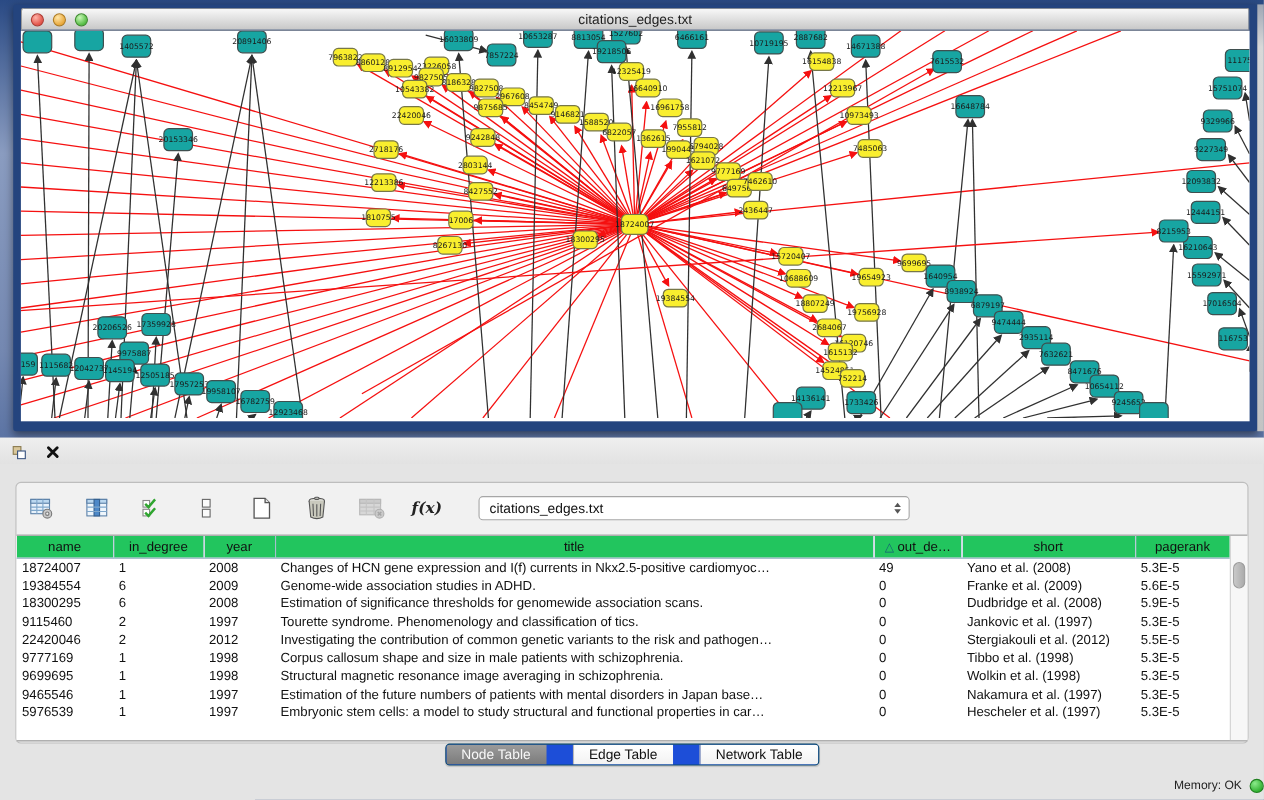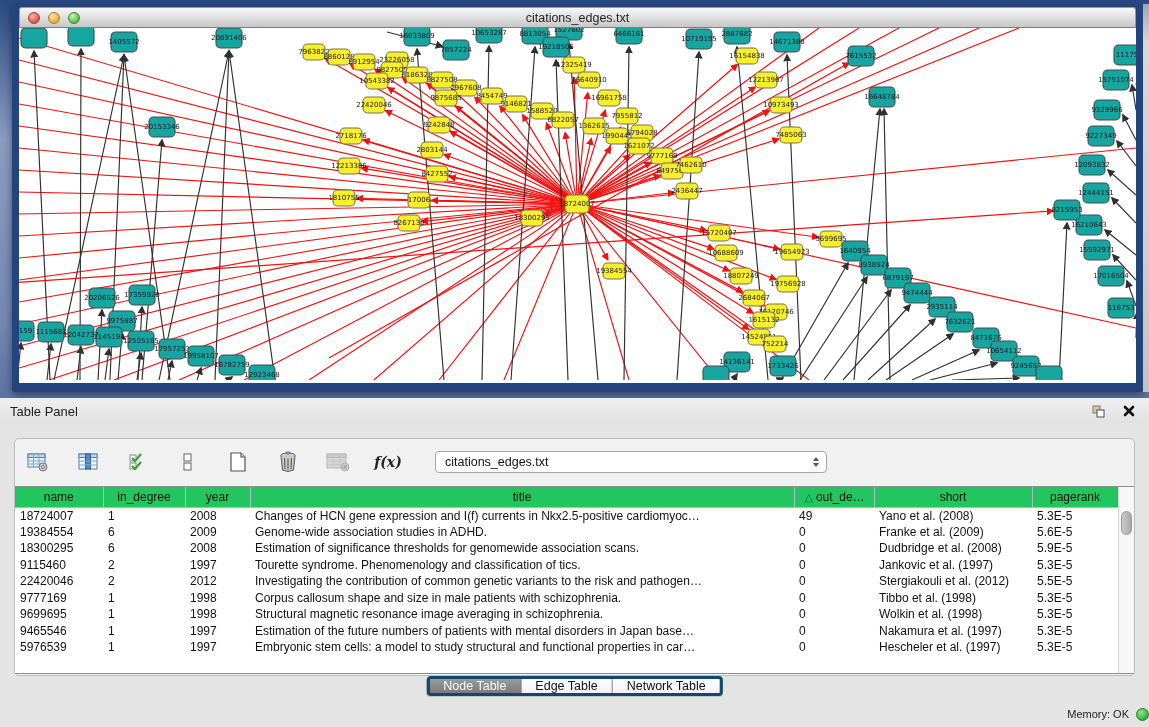--- a/index.html
+++ b/index.html
@@ -53,22 +53,22 @@
   th .sort { color:#135E77; font-size:11px; }
   th:nth-child(5) { text-align:center; padding-left:1px; }
   col.c1{width:88px} col.c2{width:82px} col.c3{width:65px} col.c4{width:544px}
   col.c5{width:80px} col.c6{width:158px} col.c7{width:86px}
   td { height:16.5px; padding:0 5px; font-size:12px; color:#111;
     white-space:nowrap; overflow:hidden; text-overflow:clip; }
   .vscroll { position:absolute; right:0; top:0; width:16px; height:186px; background:#F7F7F7; border-left:1px solid #D2D2D2; }
   .vthumb { position:absolute; left:2px; top:24px; width:11px; height:24px;
     background:linear-gradient(90deg,#C9C9C9,#ABABAB); border:1px solid #9A9A9A; border-radius:6px; }
   .tabs { position:absolute; left:50%; transform:translateX(-50%); top:278px; display:flex;
-    border:3px solid #0c4a6e; border-radius:4px; overflow:hidden; background:#701a75; height:20px;
-    box-shadow:0 1px 1px rgba(0,0,0,.15); }
+    border:1px solid #0c4a6e; border-radius:4px; overflow:hidden; background:#1d4ed8; height:20px;
+    box-shadow:0 1px 1px rgba(0,0,0,.15);gap:24px; }
   .tab { padding:0 14px; font-size:12.5px; display:flex; align-items:center; color:#111;
     border-left:1px solid #B9B9B9; background:linear-gradient(#FFFFFF,#F2F2F2); cursor:default; }
   .tab:first-child { border-left:none; }
   .tab.selected { background:linear-gradient(#9B9B9B,#7B7B7B); color:#F8F8F8; }
   .status { position:absolute; bottom:0; left:0; width:100%; height:26px; display:flex;
     align-items:center; justify-content:flex-end; }
   .mem { font-size:11px; color:#222; margin-right:7px; }
   .dot { width:13px; height:13px; border-radius:50%;
     background:radial-gradient(circle at 35% 30%,#8BEB8B,#2EAE2E 75%); border:1px solid #1F7F1F; }
 </style>
@@ -666,21 +666,20 @@
             </g>
           </g>
       </svg>
     </div>
   </div>
   <div id="right-strip"></div>
 </div>
 
 <div id="table-panel">
   <div class="tp-header">
-    <div class="tp-title">Table Panel</div>
     <div class="tp-icons">
       <div class="ticon">
         <svg width="14" height="13" viewBox="0 0 14 13">
           <rect x="1" y="1" width="7" height="7" fill="#D9C79A" stroke="#8A7A4E"></rect>
           <rect x="5" y="5" width="7" height="7" fill="#FFFFFF" stroke="#35507E"></rect>
         </svg>
       </div>
       <div class="ticon">
         <svg width="12" height="12" viewBox="0 0 12 12">
           <path d="M2,2 L10,10 M10,2 L2,10" stroke="#111" stroke-width="2.6" stroke-linecap="round"></path>

